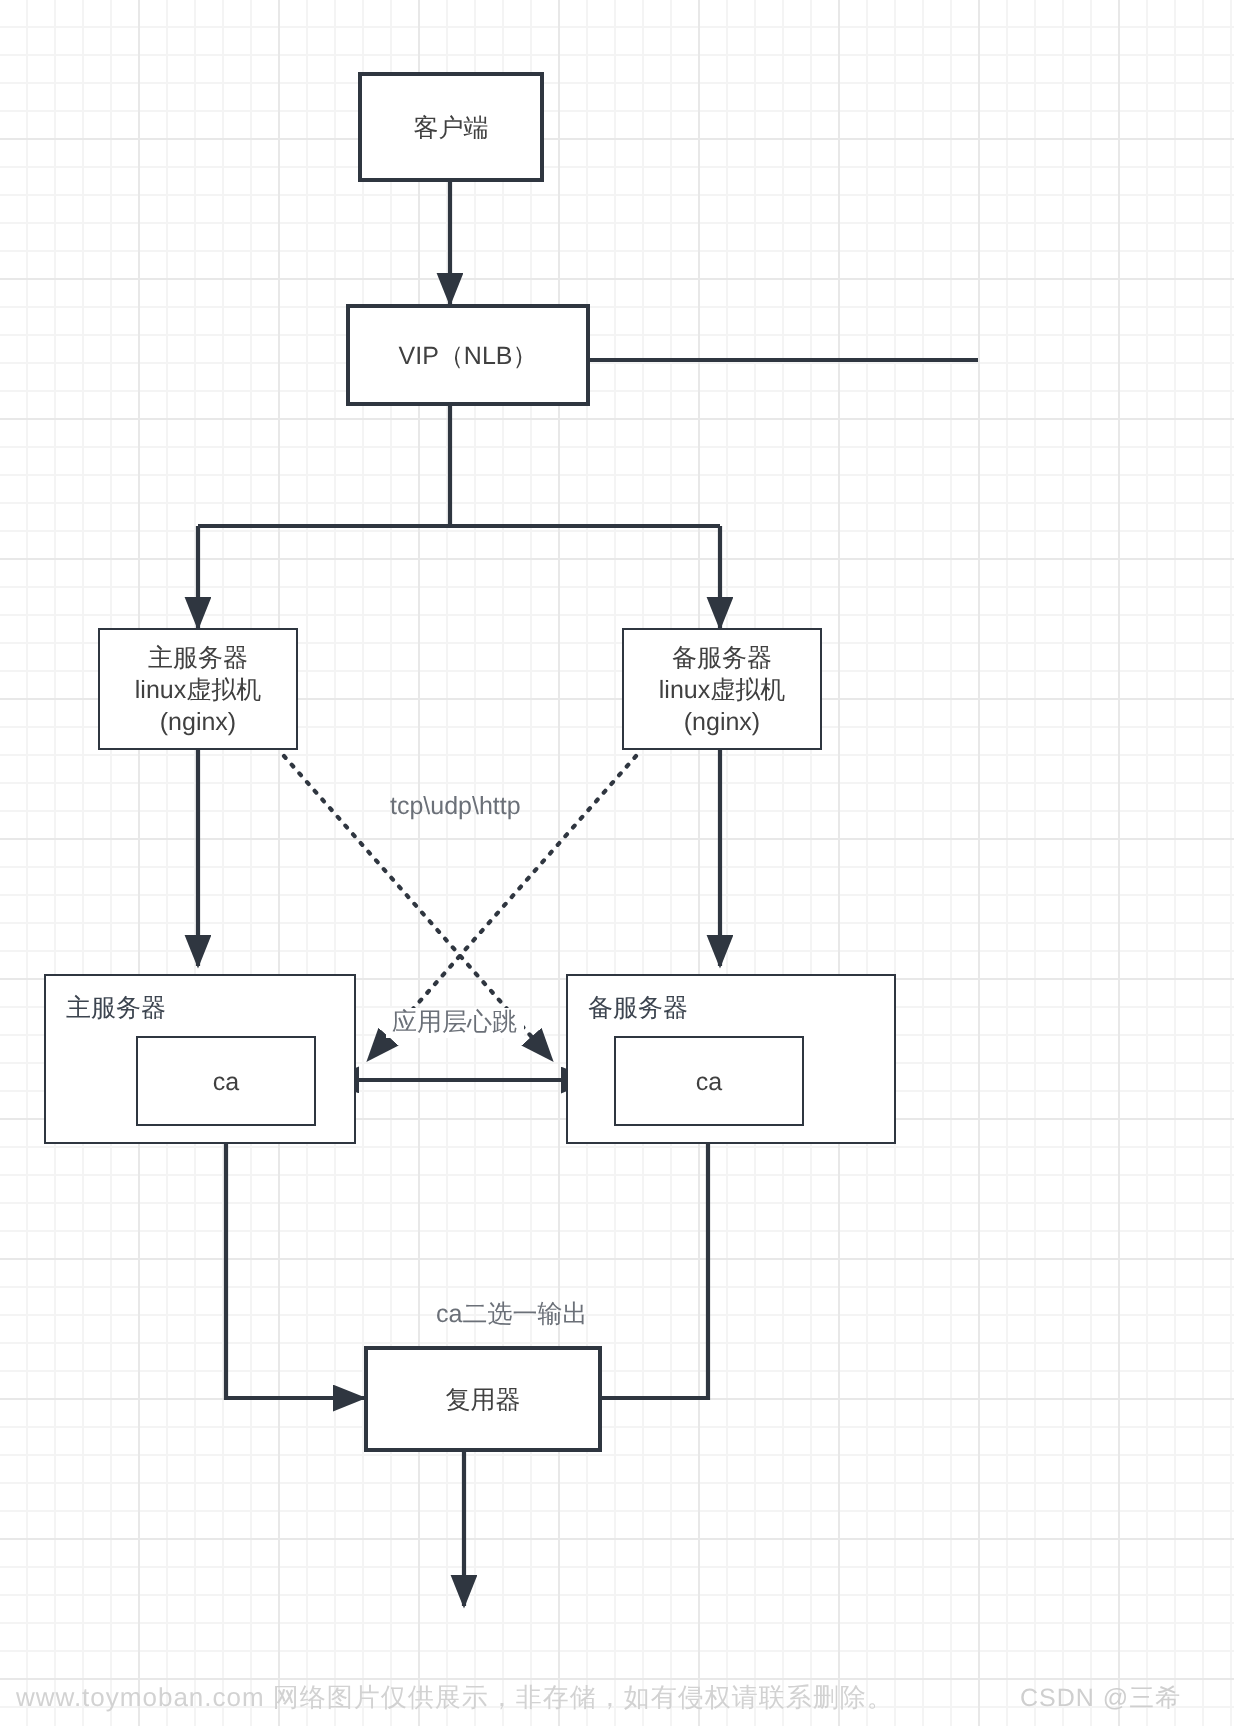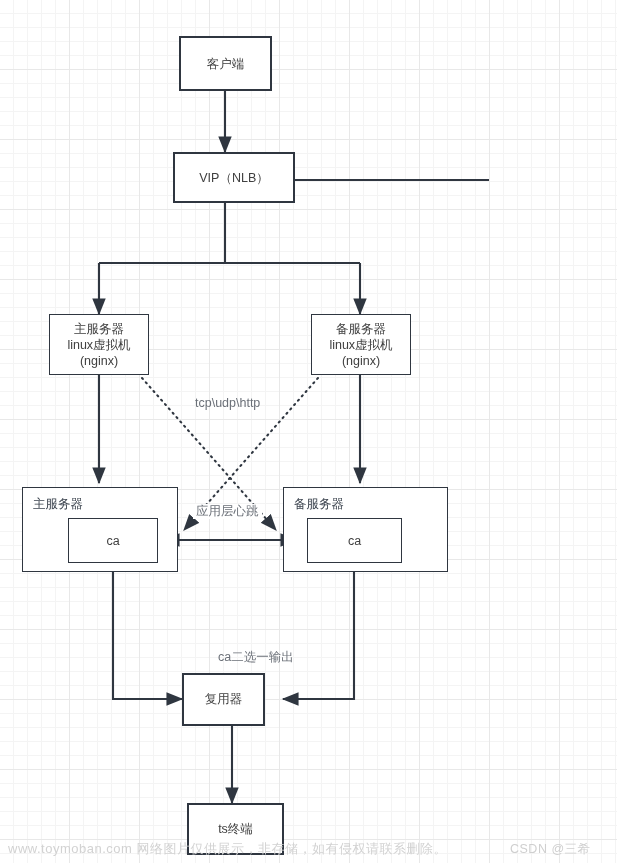--- a/index.html
+++ b/index.html
@@ -174,27 +174,24 @@
   </div>
 
   <div class="edge-label" style="left:193px; top:504px;">
     <span>应用层心跳</span>
   </div>
 
   <div class="edge-label plain" style="left:183px; top:650px;margin-left:32px;">
     <span>ca二选一输出</span>
   </div>
 
-  <div class="node" style="left:182px; top:673px; width:83px; height:53px;font-family:Liberation Mono, monospace;">
+  <div class="node" style="left:182px; top:673px; width:119px; height:53px;">
     <span>复用器</span>
   </div>
 
-  <div class="node" style="left:187px; top:803px; width:97px; height:52px;">
-    <span>ts终端</span>
-  </div>
 
   <div class="watermark" style="left:8px; top:840px;">
     <span>www.toymoban.com 网络图片仅供展示，非存储，如有侵权请联系删除。</span>
   </div>
 
   <div class="watermark right" style="left:510px; top:841px;">
     <span>CSDN @三希</span>
   </div>
 
 </div>

